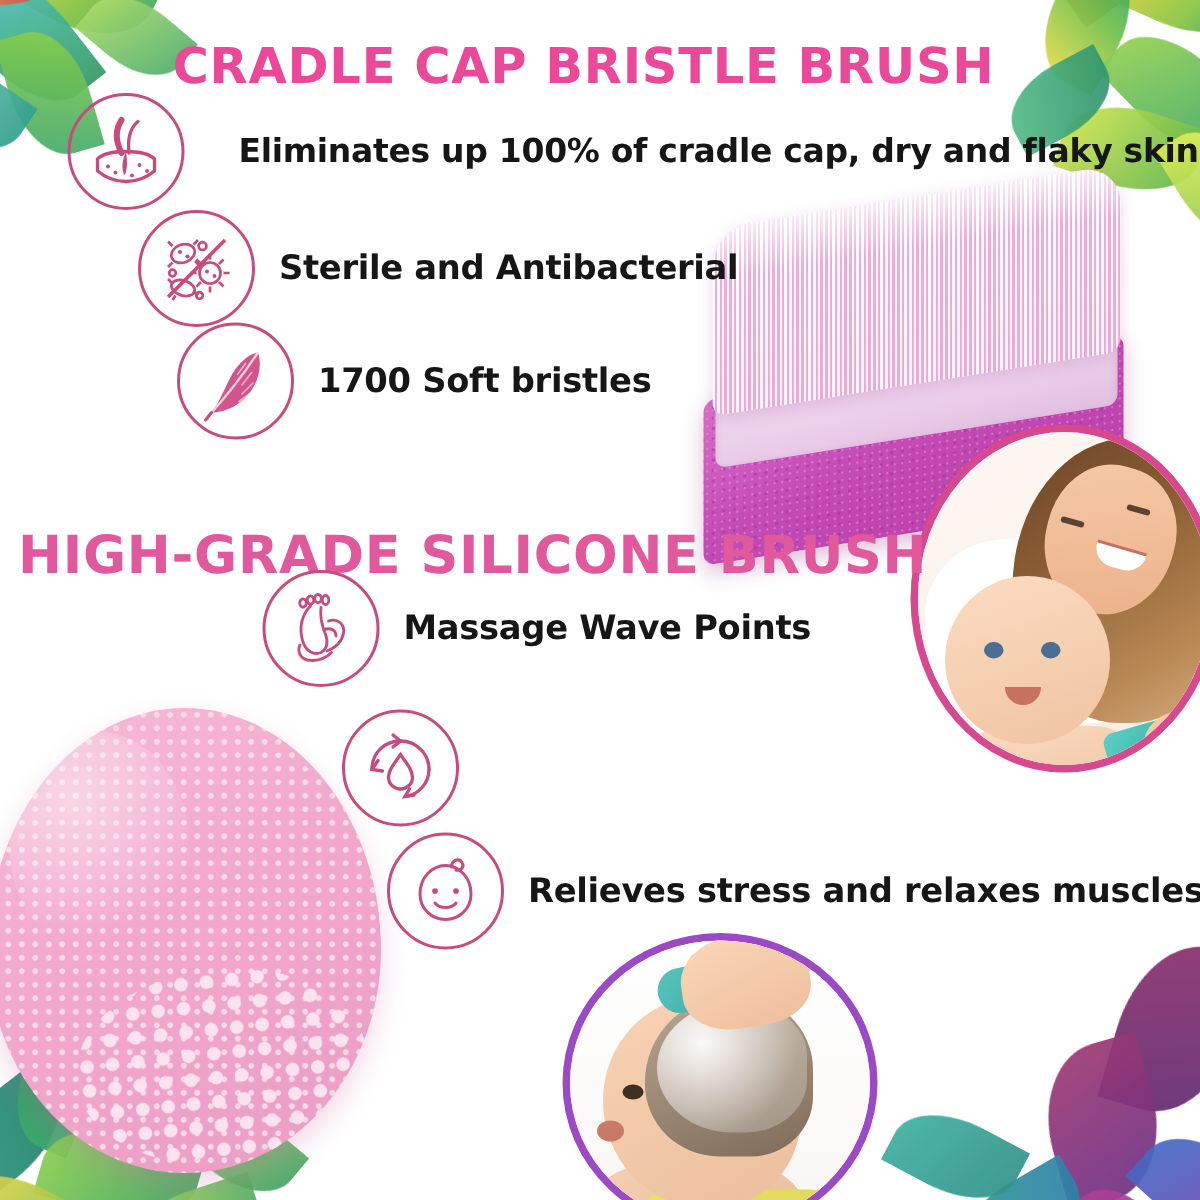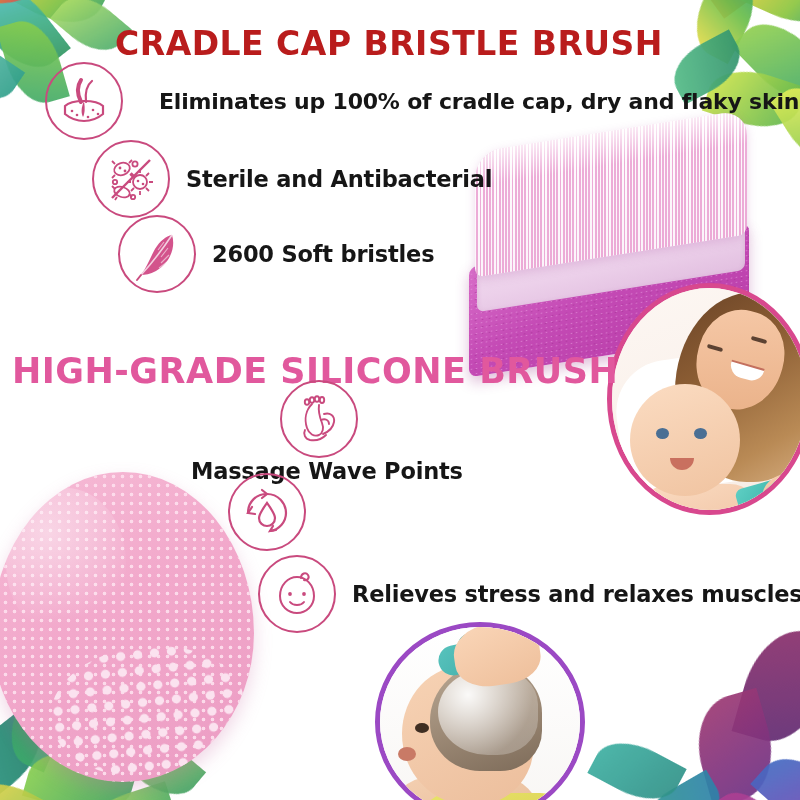--- a/index.html
+++ b/index.html
@@ -20,21 +20,21 @@
   .br{right:-30px;bottom:-40px;width:250px;height:230px;}
 
   
   .heading{
     position:absolute;
     font-weight:bold;
     letter-spacing:.5px;
     white-space:nowrap;
     font-family:"DejaVu Sans", sans-serif;
   }
-  #h-brush{left:115px;top:24px;font-size:33px;color:#b91c1c;}
+  #h-brush{left:115px;top:24px;font-size:33px;color:#ec4899;}
   #h-comb{left:12px;top:351px;font-size:35px;color:#E1589D;}
 
   
   .feature{position:absolute;display:flex;align-items:center;}
   .ficon{
     width:78px;height:78px;border-radius:50%;
     border:2px solid #C94A7E;
     box-sizing:border-box;
     display:flex;align-items:center;justify-content:center;
     flex:0 0 auto;background:transparent;
@@ -44,21 +44,21 @@
     margin-left:16px;
     font-size:22.5px;font-weight:bold;color:#161616;
     white-space:nowrap;
     font-family:"DejaVu Sans", sans-serif;
     letter-spacing:-.2px;
   }
   #f1{left:45px;top:62px;}
   #f1 .ftext{font-size:22px;margin-left:36px;}
   #f2{left:92px;top:140px;}
   #f3{left:118px;top:215px;}
-  #f4{left:175px;top:380px;flex-direction:column;}
+  #f4{left:175px;top:380px;}
   #f5{left:228px;top:473px;}
   #f6{left:258px;top:555px;}
 
   
   #brush{position:absolute;left:455px;top:125px;width:310px;height:245px;}
   .brush-sponge{
     position:absolute;left:14px;top:120px;width:280px;height:110px;
     background:linear-gradient(160deg,#d96fc9 0%,#c44ab5 45%,#b83da8 100%);
     transform:skewY(-9deg);
     border-radius:8px;
@@ -370,21 +370,21 @@
 
   <div class="feature" id="f3">
     <div class="ficon">
       <svg width="58" height="58" viewBox="0 0 58 58" fill="none">
         <path d="M44 10 C48 22 42 38 28 46 C22 49 17 50 13 50 C19 42 22 33 27 24 C32 16 38 11 44 10 Z" fill="#D3538C" stroke="none"></path>
         <path d="M44 10 C36 22 26 36 13 50" stroke="#F3D0E0" stroke-width="1.6"></path>
         <path d="M36 17 l-6 8 M40 23 l-7 9 M41 30 l-8 8 M39 37 l-8 6" stroke="#ffffff" stroke-width="1.1" opacity=".55"></path>
         <path d="M13 50 L9 55" stroke="#C94A7E" stroke-width="2" stroke-linecap="round"></path>
       </svg>
     </div>
-    <span class="ftext">2600 Soft bristles</span>
+    <span class="ftext">1700 Soft bristles</span>
   </div>
 
   <div class="feature" id="f4">
     <div class="ficon">
       <svg width="58" height="58" viewBox="0 0 58 58" fill="none" stroke="#C94A7E" stroke-width="1.9" stroke-linecap="round">
         <path d="M22 14 C16 20 14 29 17 38 C19 44 24 47 29 45 C33 43 34 38 32 33 C30 28 28 22 29 15"></path>
         <ellipse cx="17" cy="12" rx="2.2" ry="2.8"></ellipse>
         <ellipse cx="22" cy="10" rx="2.2" ry="2.8"></ellipse>
         <ellipse cx="27" cy="9" rx="2.2" ry="2.8"></ellipse>
         <ellipse cx="32" cy="10" rx="2.2" ry="3"></ellipse>

